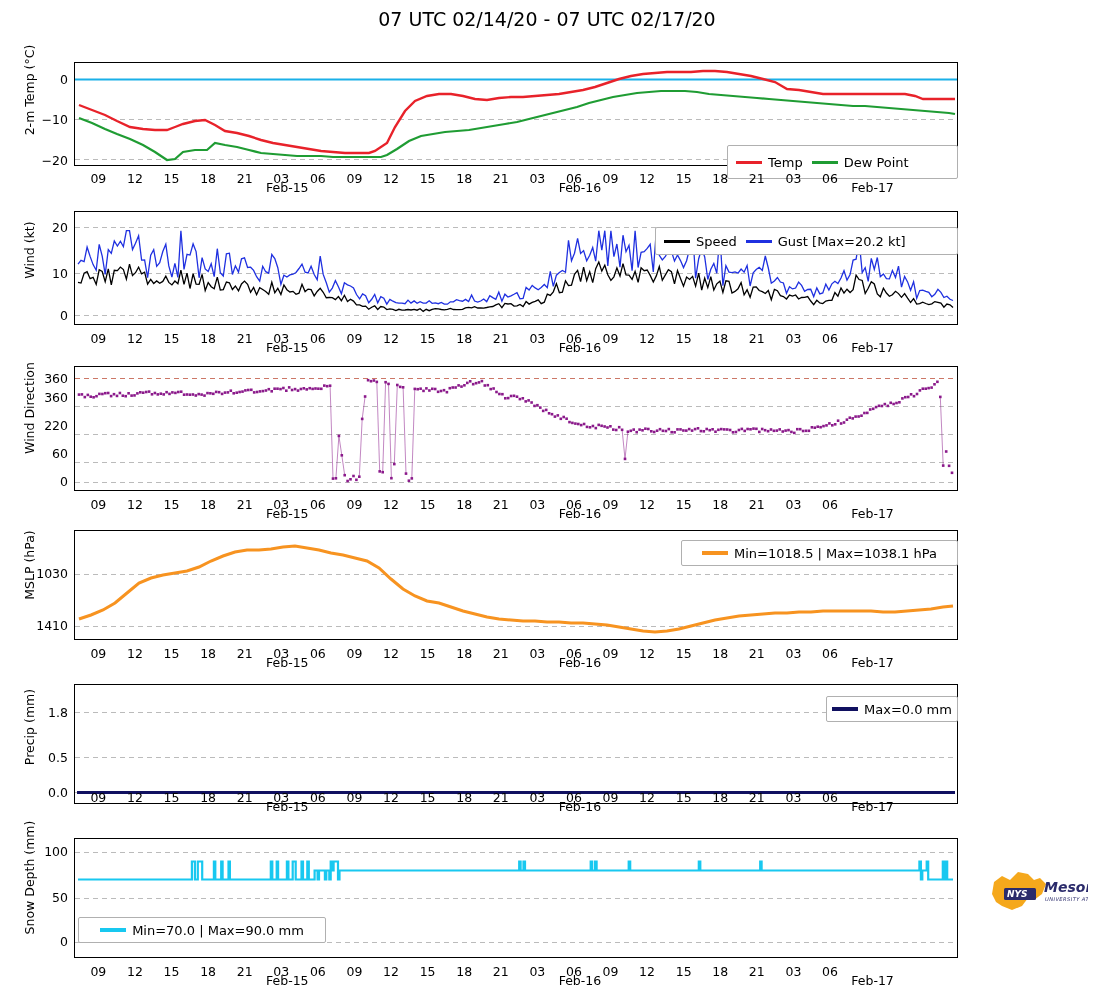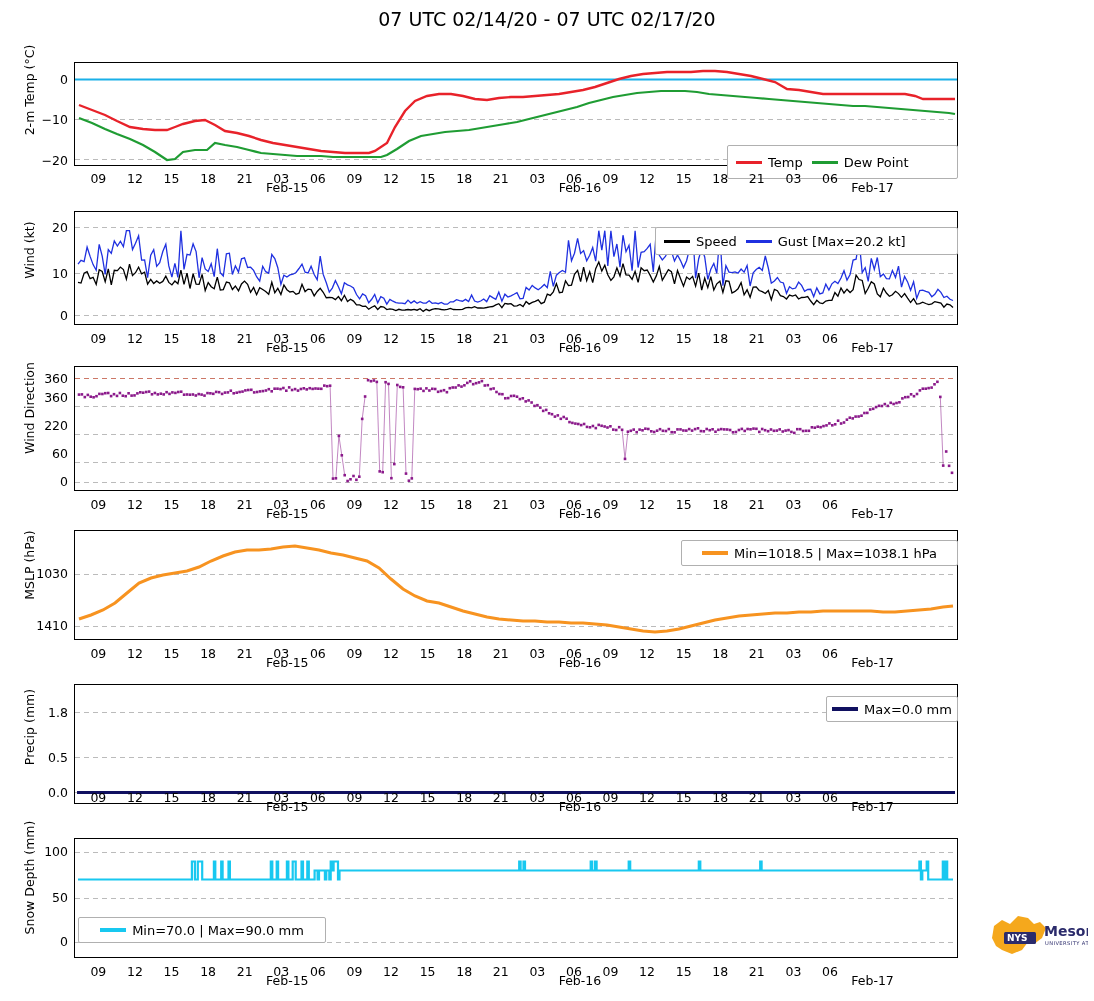--- a/index.html
+++ b/index.html
@@ -688,21 +688,21 @@
     <div class="xtick" style="left: 683.655px; top: 964px;">15</div>
     <div class="xtick" style="left: 720.234px; top: 964px;">18</div>
     <div class="xtick" style="left: 756.814px; top: 964px;">21</div>
     <div class="xtick" style="left: 793.393px; top: 964px;">03</div>
     <div class="xtick" style="left: 829.972px; top: 964px;">06</div>
     <div class="xtickday" style="left: 287.283px; top: 973px;">Feb-15</div>
     <div class="xtickday" style="left: 579.917px; top: 973px;">Feb-16</div>
     <div class="xtickday" style="left: 872.552px; top: 973px;">Feb-17</div>
   </div>
 
-<div class="logo" style="left:988px;top:908px;width:100px;height:58px;">
+<div class="logo" style="left:988px;top:864px;width:100px;height:58px;font-style:italic;">
   <svg width="100" height="58" viewBox="0 0 100 58">
     <path class="ny" d="M4,30 L6,18 L14,12 L22,16 L30,8 L40,10 L46,16 L52,14 L58,20 L54,30 L46,36 L40,34 L34,42 L24,46 L14,42 L8,38 Z"></path>
     <rect x="16" y="24" width="32" height="12" rx="1.5" fill="#2b2b6b"></rect>
     <text class="nysm" x="19" y="33">NYS</text>
     <text class="txt1" x="56" y="28">Mesonet</text>
     <text class="txt2" x="57" y="37">UNIVERSITY AT ALBANY</text>
   </svg>
 </div>
 
 </body></html>

